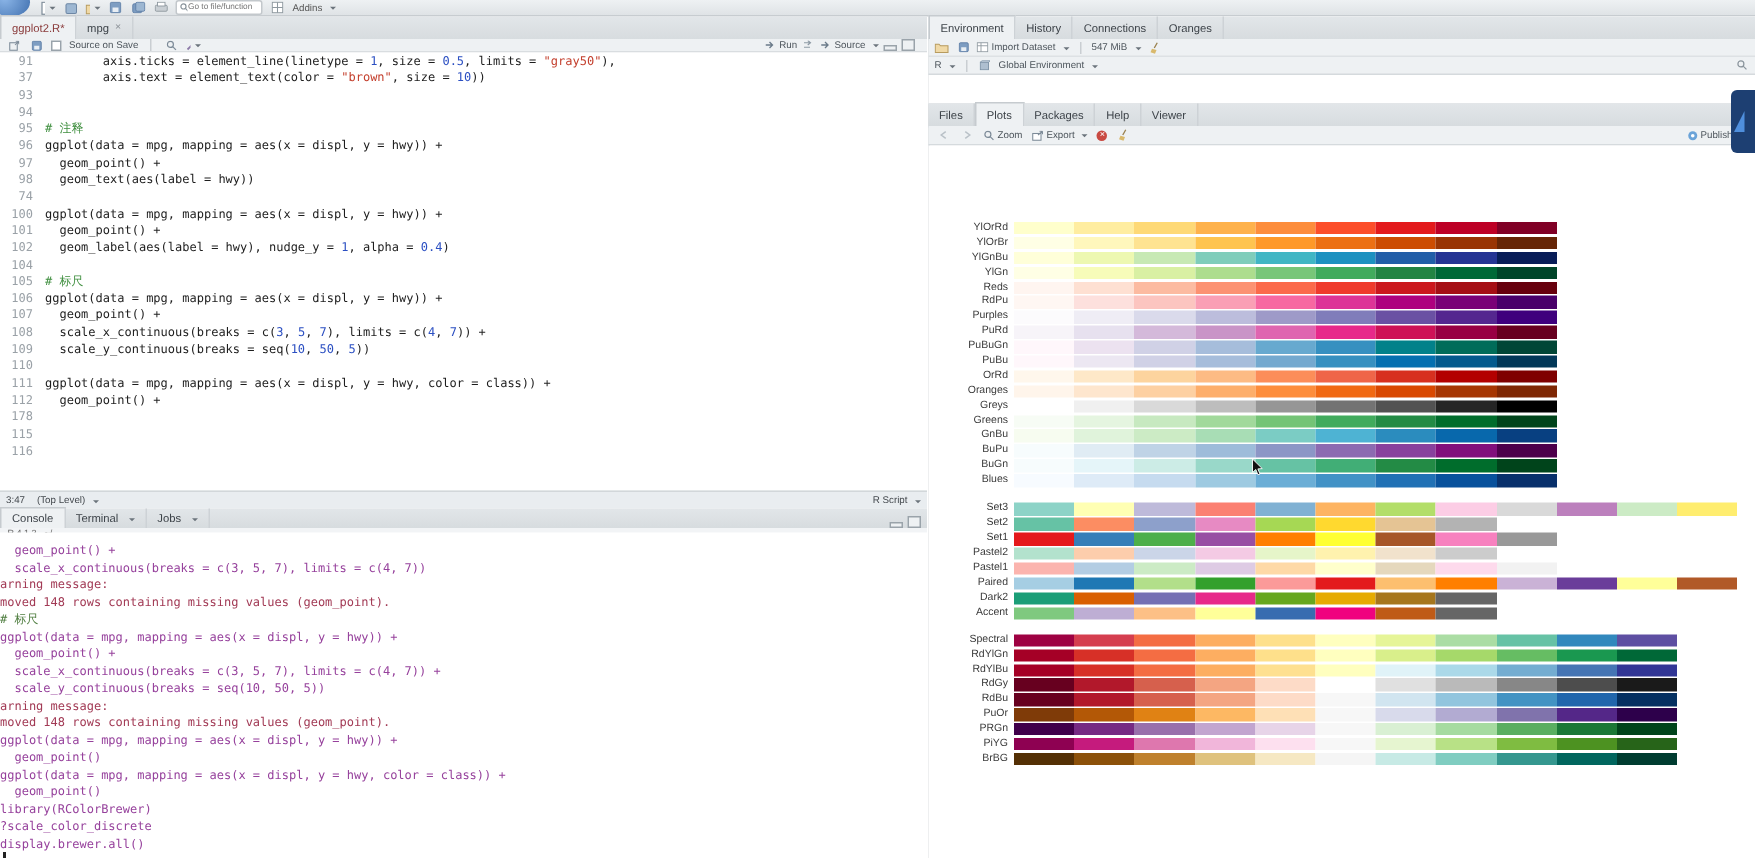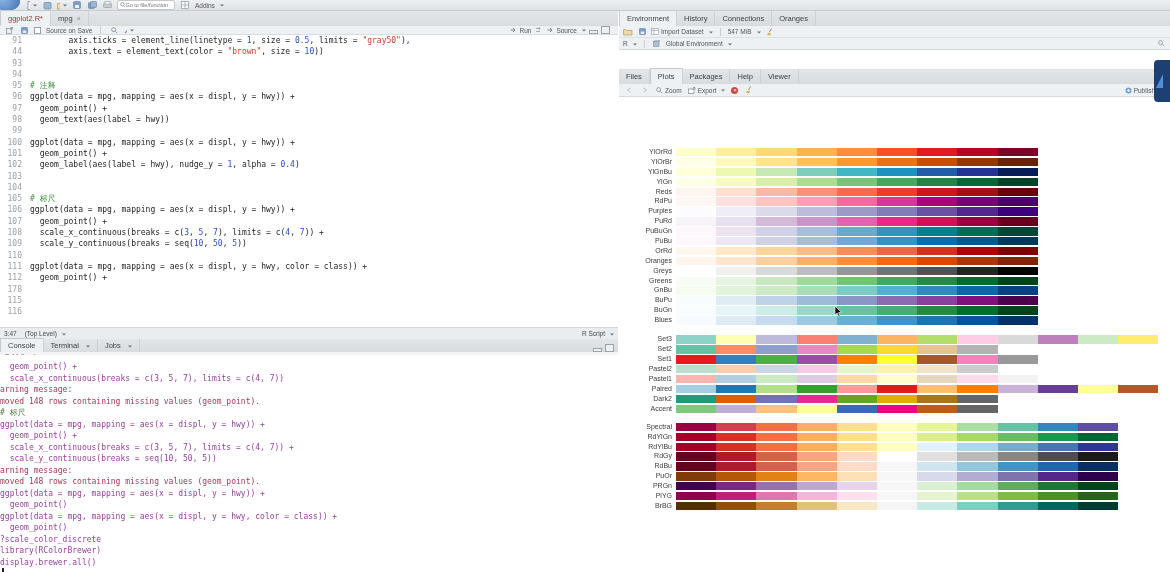--- a/index.html
+++ b/index.html
@@ -200,32 +200,31 @@
       <span>Source</span>
         <i class="chev"></i>
     </span>
     <span class="wb min"></span>
     <span class="wb"></span>
   </span>
 </div>
 
 <div id="code-area" class="abs">
     <div class="code-line"><span class="gutter">91</span><span class="tk-c">        axis.ticks = element_line(linetype = </span><span class="tk-n">1</span><span class="tk-c">, size = </span><span class="tk-n">0.5</span><span class="tk-c">, limits = </span><span class="tk-s">"gray50"</span><span class="tk-c">),</span></div>
-    <div class="code-line"><span class="gutter">44</span><span class="tk-c">        axis.text = element_text(color = </span><span class="tk-s">"brown"</span><span class="tk-c">, size = </span><span class="tk-n">10</span><span class="tk-c">))</span></div>
+    <div class="code-line"><span class="gutter">37</span><span class="tk-c">        axis.text = element_text(color = </span><span class="tk-s">"brown"</span><span class="tk-c">, size = </span><span class="tk-n">10</span><span class="tk-c">))</span></div>
     <div class="code-line"><span class="gutter">93</span></div>
     <div class="code-line"><span class="gutter">94</span></div>
     <div class="code-line"><span class="gutter">95</span><span class="tk-m"># 注释</span></div>
     <div class="code-line"><span class="gutter">96</span><span class="tk-c">ggplot(data = mpg, mapping = aes(x = displ, y = hwy)) +</span></div>
     <div class="code-line"><span class="gutter">97</span><span class="tk-c">  geom_point() +</span></div>
     <div class="code-line"><span class="gutter">98</span><span class="tk-c">  geom_text(aes(label = hwy))</span></div>
-    <div class="code-line"><span class="gutter">99</span></div>
+    <div class="code-line"><span class="gutter">74</span></div>
     <div class="code-line"><span class="gutter">100</span><span class="tk-c">ggplot(data = mpg, mapping = aes(x = displ, y = hwy)) +</span></div>
     <div class="code-line"><span class="gutter">101</span><span class="tk-c">  geom_point() +</span></div>
     <div class="code-line"><span class="gutter">102</span><span class="tk-c">  geom_label(aes(label = hwy), nudge_y = </span><span class="tk-n">1</span><span class="tk-c">, alpha = </span><span class="tk-n">0.4</span><span class="tk-c">)</span></div>
-    <div class="code-line"><span class="gutter">103</span></div>
     <div class="code-line"><span class="gutter">104</span></div>
     <div class="code-line"><span class="gutter">105</span><span class="tk-m"># 标尺</span></div>
     <div class="code-line"><span class="gutter">106</span><span class="tk-c">ggplot(data = mpg, mapping = aes(x = displ, y = hwy)) +</span></div>
     <div class="code-line"><span class="gutter">107</span><span class="tk-c">  geom_point() +</span></div>
     <div class="code-line"><span class="gutter">108</span><span class="tk-c">  scale_x_continuous(breaks = c(</span><span class="tk-n">3</span><span class="tk-c">, </span><span class="tk-n">5</span><span class="tk-c">, </span><span class="tk-n">7</span><span class="tk-c">), limits = c(</span><span class="tk-n">4</span><span class="tk-c">, </span><span class="tk-n">7</span><span class="tk-c">)) +</span></div>
     <div class="code-line"><span class="gutter">109</span><span class="tk-c">  scale_y_continuous(breaks = seq(</span><span class="tk-n">10</span><span class="tk-c">, </span><span class="tk-n">50</span><span class="tk-c">, </span><span class="tk-n">5</span><span class="tk-c">))</span></div>
     <div class="code-line"><span class="gutter">110</span></div>
     <div class="code-line"><span class="gutter">111</span><span class="tk-c">ggplot(data = mpg, mapping = aes(x = displ, y = hwy, color = class)) +</span></div>
     <div class="code-line"><span class="gutter">112</span><span class="tk-c">  geom_point() +</span></div>
     <div class="code-line"><span class="gutter">178</span></div>
@@ -274,22 +273,22 @@
     <div class="cline cl-in">ggplot(data = mpg, mapping = aes(x = displ, y = hwy)) +</div>
     <div class="cline cl-in">  geom_point() +</div>
     <div class="cline cl-in">  scale_x_continuous(breaks = c(3, 5, 7), limits = c(4, 7)) +</div>
     <div class="cline cl-in">  scale_y_continuous(breaks = seq(10, 50, 5))</div>
     <div class="cline cl-warn">arning message:</div>
     <div class="cline cl-warn">moved 148 rows containing missing values (geom_point).</div>
     <div class="cline cl-in">ggplot(data = mpg, mapping = aes(x = displ, y = hwy)) +</div>
     <div class="cline cl-in">  geom_point()</div>
     <div class="cline cl-in">ggplot(data = mpg, mapping = aes(x = displ, y = hwy, color = class)) +</div>
     <div class="cline cl-in">  geom_point()</div>
+    <div class="cline cl-in">library(RColorBrewer)</div>
     <div class="cline cl-in">?scale_color_discrete</div>
-    <div class="cline cl-in">library(RColorBrewer)</div>
     <div class="cline cl-in">display.brewer.all()</div>
     <div id="console-cursor"></div>
   </div>
 
 <div id="right-pane" class="abs"></div>
 
 <div id="env-tabbar" class="abs tabbar">
   <div class="tab active">
       <span>Environment</span>
     </div>

